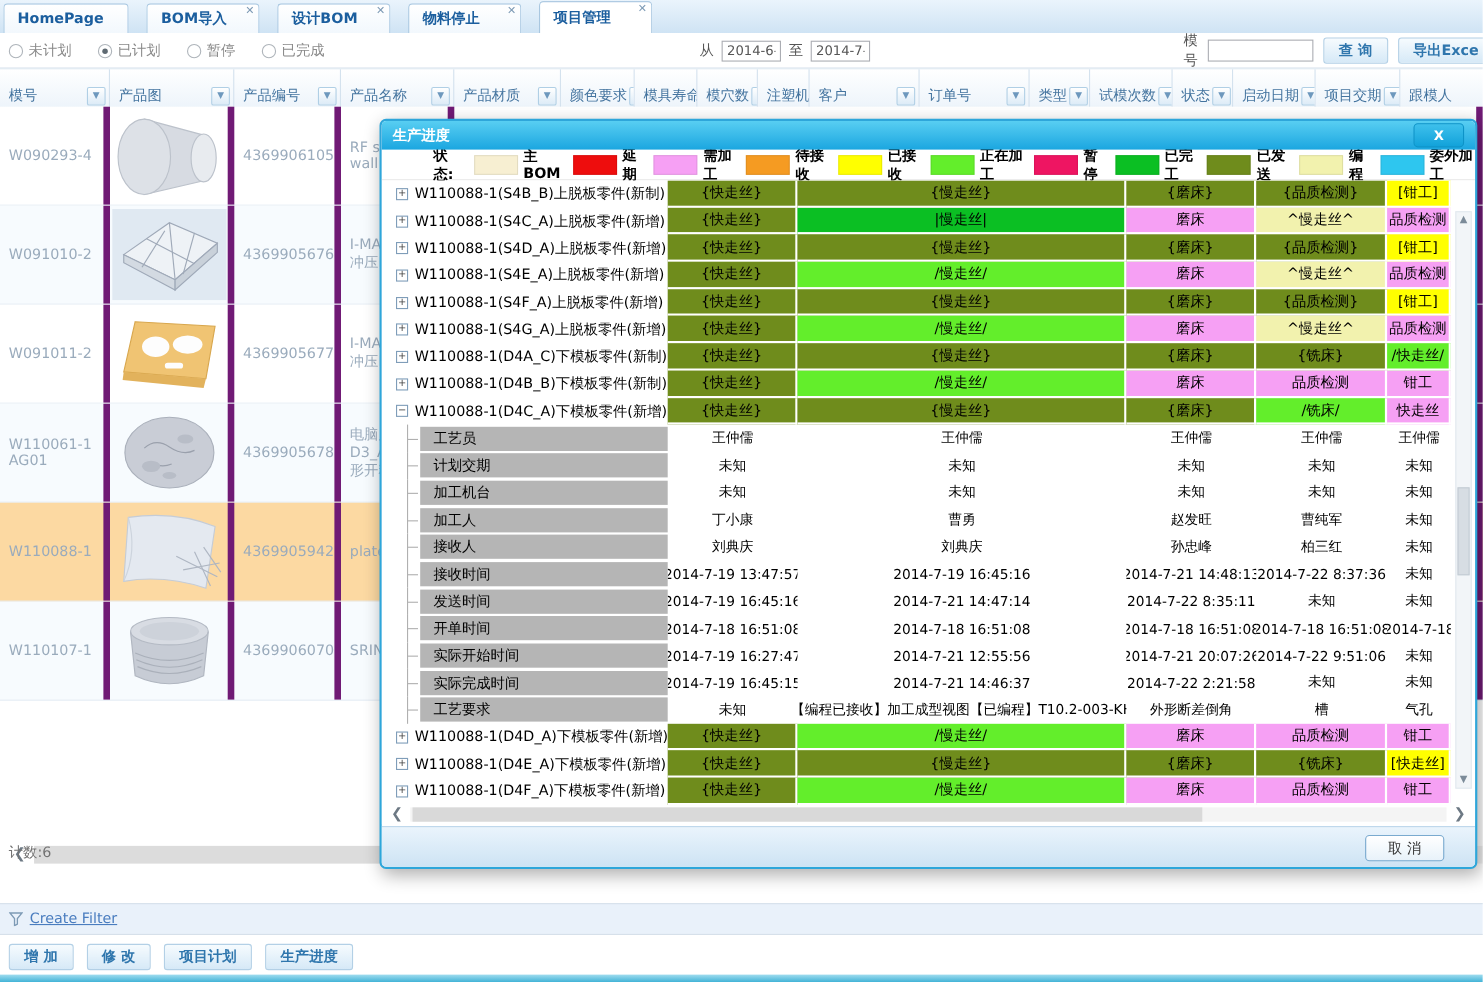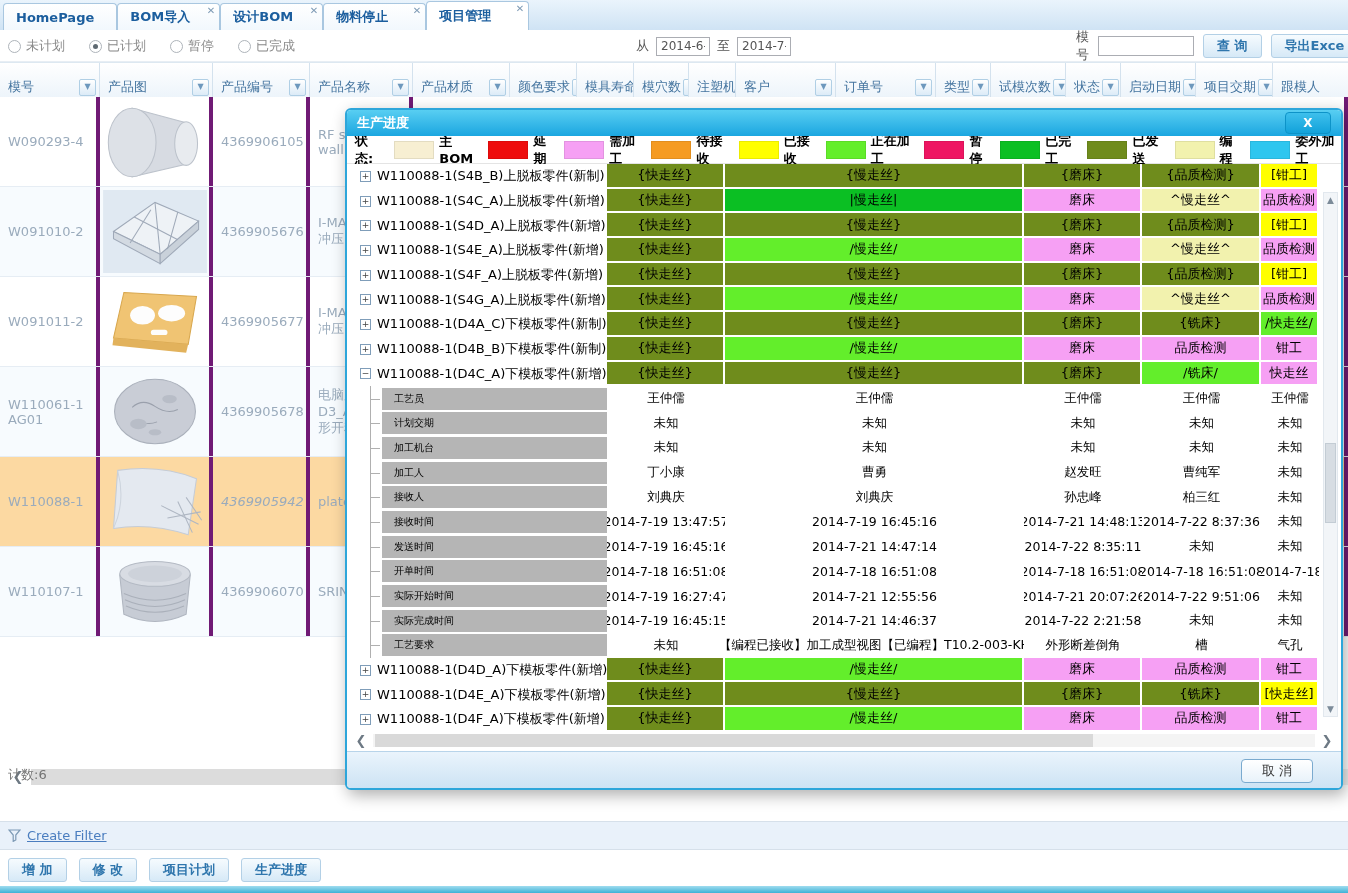--- a/index.html
+++ b/index.html
@@ -2,21 +2,21 @@
 <html><head>
 <meta charset="utf-8">
 <style>
   * { margin:0; padding:0; box-sizing:border-box; }
   html,body { width:1348px; height:893px; overflow:hidden; background:#fff;
     font-family:"DejaVu Sans","Liberation Sans",sans-serif; }
   #app { position:relative; width:1348px; height:893px; background:#fff; }
 
   
   .tabbar { position:absolute; top:0; left:0; width:1348px; height:30px;
-    background:linear-gradient(#eaf4fc,#cfe3f4); display:flex; align-items:flex-end; padding-left:3px; gap:0; }
+    background:linear-gradient(#eaf4fc,#cfe3f4); display:flex; align-items:flex-end; padding-left:3px; gap:16px; }
   .tab { position:relative; height:27px; min-width:103px; background:linear-gradient(#ffffff,#f2f8fd);
     border:1px solid #a9c7e0; border-bottom:none; border-radius:4px 4px 0 0;
     display:flex; align-items:center; padding:0 22px 0 12px; color:#1b5e9e; font-size:13px; font-weight:bold; cursor:default; }
   .tab.active { background:#fff; height:29px; }
   .tab .x { position:absolute; top:1px; right:4px; font-size:10px; color:#7d9ab5; font-weight:bold; line-height:11px; }
 
   
   .filterbar { position:absolute; top:30px; left:0; width:1348px; height:32px; background:#fff; border-bottom:1px solid #e8eef4; }
   .radios { position:absolute; left:8px; top:0; height:32px; display:flex; align-items:center; gap:24px; }
   .radio-item { display:flex; align-items:center; gap:5px; color:#8a8a8a; font-size:13px; }
@@ -34,21 +34,21 @@
   .thead { position:absolute; top:62px; left:0; width:1348px; height:50px; display:flex;
     background:linear-gradient(#ffffff,#e6f0f9); border-top:1px solid #dde8f1; border-bottom:1px solid #c9d9e8; }
   .th { flex:none; border-right:1px solid #d4e2ee; display:flex; align-items:center; justify-content:space-between;
     padding:0 3px 0 8px; color:#44749f; font-size:13px; overflow:hidden; white-space:nowrap; }
   .fbtn { flex:none; width:17px; height:17px; margin-left:2px; background:linear-gradient(#ffffff,#dcebf7);
     border:1px solid #b0cfe5; border-radius:2px; color:#6d98bd; font-size:8px; line-height:14px; text-align:center; cursor:pointer; }
   .tbody { position:absolute; top:97px; left:0; width:1348px; }
   .trow { display:flex; height:90px; border-bottom:1px solid #e6edf4; background:#fff; color:#9aabbc; font-size:13px; }
   .trow.alt { background:#f7fbfe; }
   .trow.sel { background:#fcd9a2; }
-  .td { flex:none; border-right:4px solid #701a75; padding:6px 8px; overflow:hidden; display:flex; flex-direction:column; justify-content:center; }
+  .td { flex:none; border-right:6px solid #701a75; padding:6px 8px; overflow:hidden; display:flex; flex-direction:column; justify-content:center; }
   .td.img { align-items:center; justify-content:center; padding:3px; }
   .td.img svg { width:106px; height:83px; }
 
   
   .main-hscroll { position:absolute; top:766px; left:0; width:1348px; height:22px; display:flex; align-items:center; gap:3px; padding-left:8px; }
   .scr-arrow { width:20px; height:20px; color:#6d7984; font-size:13px; font-weight:bold; text-align:center; line-height:20px; flex:none; cursor:pointer; }
   .main-track { height:16px; flex:1; background:#f0f0f0; position:relative; }
   .main-thumb { position:absolute; left:0; top:0; height:16px; width:880px; background:#dcdcdc; cursor:pointer; }
   .count { position:absolute; top:766px; left:8px; font-size:13px; color:#737373; }
   .cfbar { position:absolute; top:821px; left:0; width:1348px; height:29px; background:#e9f1fa;
@@ -60,37 +60,37 @@
   
   .modal { position:absolute; left:345px; top:108px; width:998px; height:682px; background:#fff;
     border:2px solid #2ea6da; border-radius:6px; box-shadow:3px 5px 16px rgba(0,0,0,.32); overflow:hidden; }
   .m-title { height:26px; background:linear-gradient(#58cef2,#1ba6e0); color:#fff; font-size:13px; font-weight:bold;
     display:flex; align-items:center; padding-left:10px; position:relative; }
   .m-close { position:absolute; right:10px; top:2px; width:46px; height:22px; background:linear-gradient(#3ec0ec,#12a2da);
     border:1px solid #0d93c8; border-radius:4px; color:#fff; font-weight:bold; font-size:12px;
     display:flex; align-items:center; justify-content:center; cursor:pointer; }
   .m-legend { height:28px; background:#fff; border-bottom:1px solid #e4e4e4; display:flex; align-items:center;
     padding-left:8px; font-size:13px; color:#000; font-weight:bold; }
-  .lg-label { margin-right:4px; }
+  .lg-label { margin-right:4px;margin-left:39px; }
   .lg-swatch { width:40px; height:18px; margin:0 5px 0 8px; flex:none; border:1px solid rgba(0,0,0,.08); }
   .m-grid { position:absolute; top:54px; left:0; width:994px; height:568px; background:#fff; }
   .g-rows { position:absolute; left:10px; top:0; width:962px; height:568px; display:flex; flex-direction:column; overflow:hidden; }
   .g-row, .d-row { height:24.7px; flex:none; display:flex; }
   .g-label { width:250px; flex:none; display:flex; align-items:center; gap:6px; font-size:13px; color:#000;
     padding-left:3px; overflow:hidden; white-space:nowrap; }
   .expander { width:11px; height:11px; border:1px solid #7f9db9; background:#fff; color:#444; font-size:9px;
     line-height:9px; text-align:center; flex:none; cursor:pointer; }
   .g-cell { flex:none; border-right:2px solid #fff; border-bottom:2px solid #fff; display:flex; align-items:center;
     justify-content:center; font-size:13px; color:#000; overflow:hidden; white-space:nowrap; }
   .w1{width:118px}.w2{width:299px}.w3{width:118px}.w4{width:119px}.w5{width:58px}
   .d-labelwrap { width:250px; flex:none; display:flex; align-items:center; padding-left:25px; position:relative; }
   .d-labelwrap::before { content:""; position:absolute; left:13px; top:0; bottom:0; border-left:1px solid #b0b0b0; }
   .d-labelwrap::after { content:""; position:absolute; left:13px; top:50%; width:10px; border-top:1px solid #b0b0b0; }
   .d-label { flex:1; background:#b5b5b5; height:22px; display:flex; align-items:center; padding-left:12px;
-    font-size:10px; color:#000; white-space:nowrap; overflow:hidden; }
+    font-size:13px; color:#000; white-space:nowrap; overflow:hidden; }
   .d-val { flex:none; display:flex; align-items:center; justify-content:center; font-size:12.5px; color:#000;
     white-space:nowrap; overflow:hidden; }
   .m-vscroll { position:absolute; right:3px; top:28px; width:15px; height:525px; background:#f2f5f8; border:1px solid #e2e8ee; }
   .vs-btn { position:absolute; left:1px; width:11px; height:14px; color:#7c8b99; font-size:9px; text-align:center; line-height:14px; cursor:pointer; }
   .vs-thumb { position:absolute; left:1px; width:11px; top:250px; height:80px; background:#d7dde3; border:1px solid #c3ccd4; cursor:pointer; }
   .m-hscroll { position:absolute; top:622px; left:0; width:994px; height:17px; display:flex; align-items:center; gap:2px; padding:0 4px; background:#fff; }
   .mh-track { flex:1; height:13px; background:#f4f4f4; position:relative; }
   .mh-thumb { position:absolute; left:2px; top:0; height:13px; width:718px; background:#d9d9d9; cursor:pointer; }
   .m-footer { position:absolute; bottom:0; left:0; width:994px; height:37px;
     background:linear-gradient(#eaf4fc,#cde3f4); border-top:1px solid #b8d4ea; }
@@ -319,21 +319,21 @@
               <path d="M14 10 Q22 40 10 66" fill="none" stroke="#cdd4dd"></path>
               <g stroke="#aeb6c2">
                 <line x1="56" y1="44" x2="92" y2="62"></line>
                 <line x1="62" y1="56" x2="94" y2="50"></line>
                 <line x1="72" y1="40" x2="86" y2="70"></line>
                 <line x1="80" y1="36" x2="95" y2="58"></line>
               </g>
             </g>
           </svg>
         </div>
-        <div class="td" style="width: 97px; font-style: italic;">4369905942</div>
+        <div class="td" style="width: 97px;">4369905942</div>
         <div class="td" style="width: 103px;">
           <div>plate</div>
         </div>
         <div class="td" style="flex: 1 1 0%;"></div>
       </div>
       <div class="trow alt">
         <div class="td" style="width: 100px; word-break: break-all;">W110107-1</div>
         <div class="td img" style="width: 113px;">
           <svg viewBox="0 0 100 80">
             <g>

